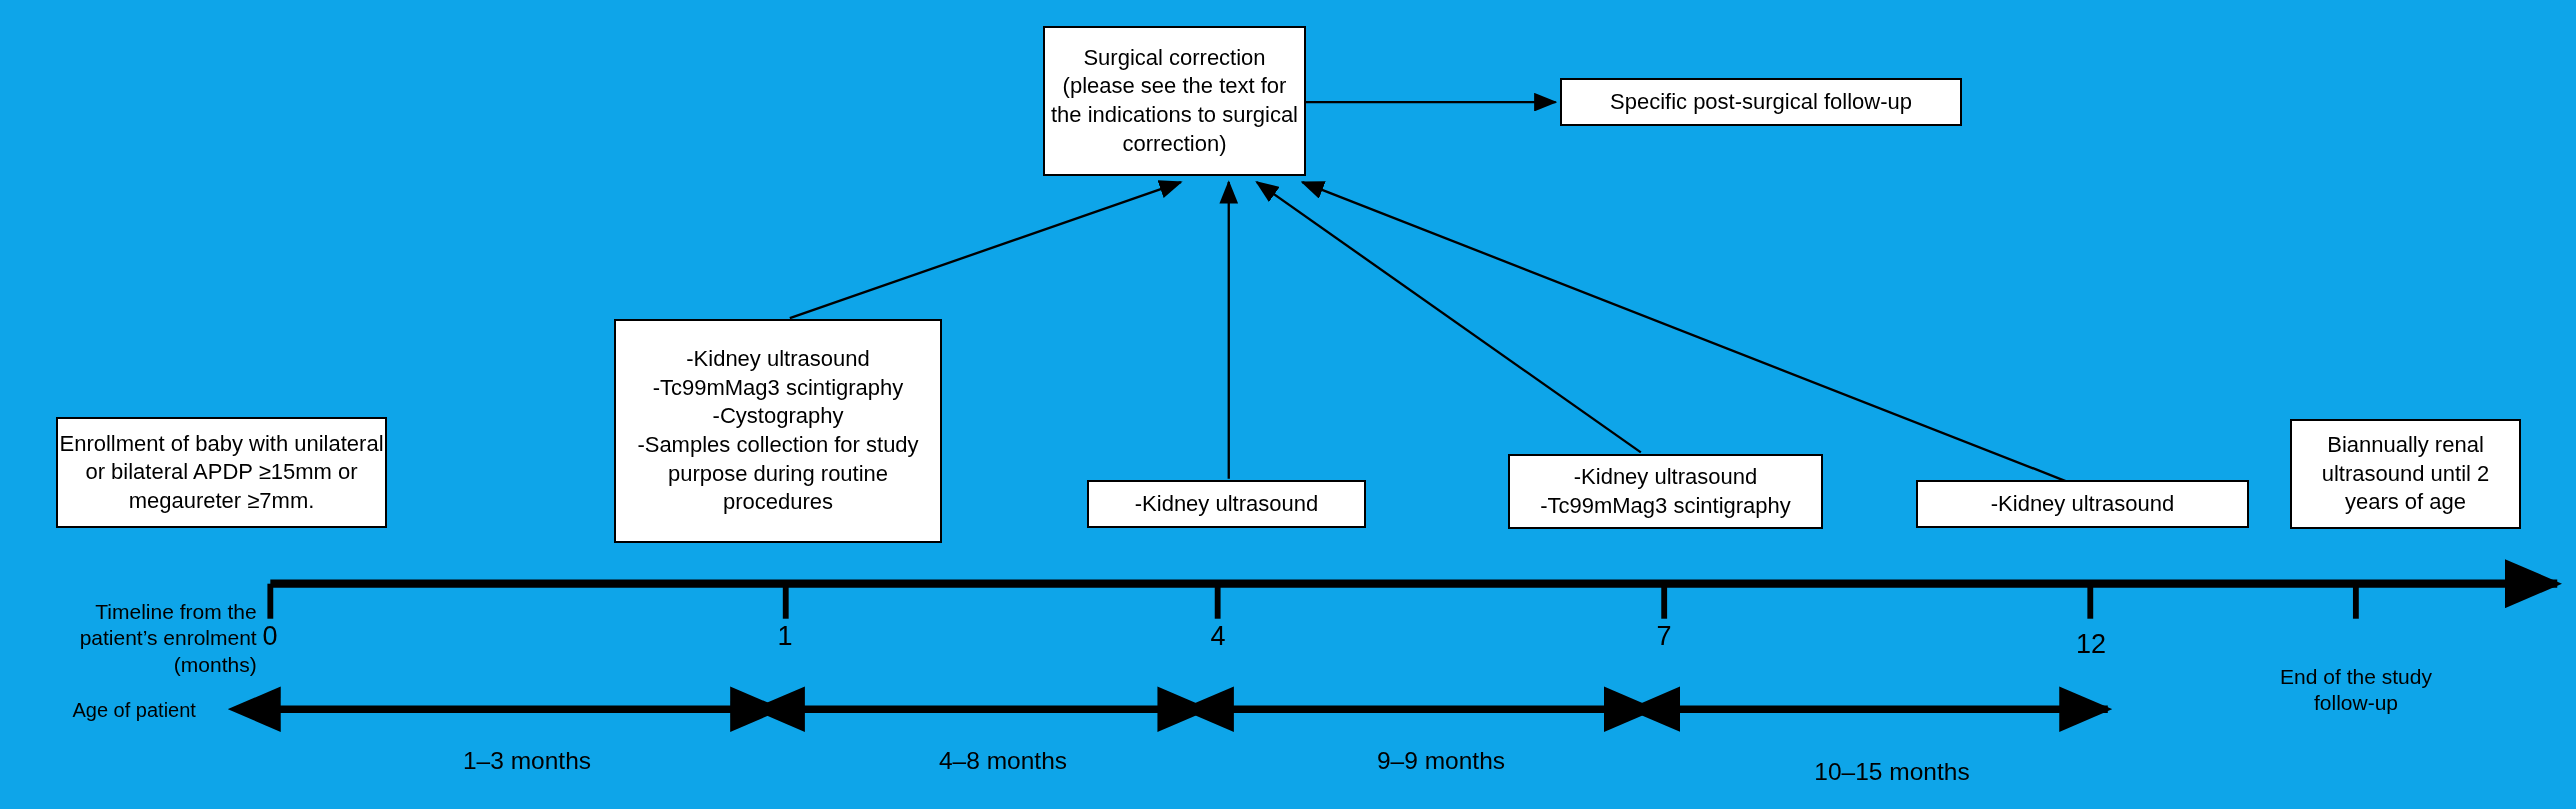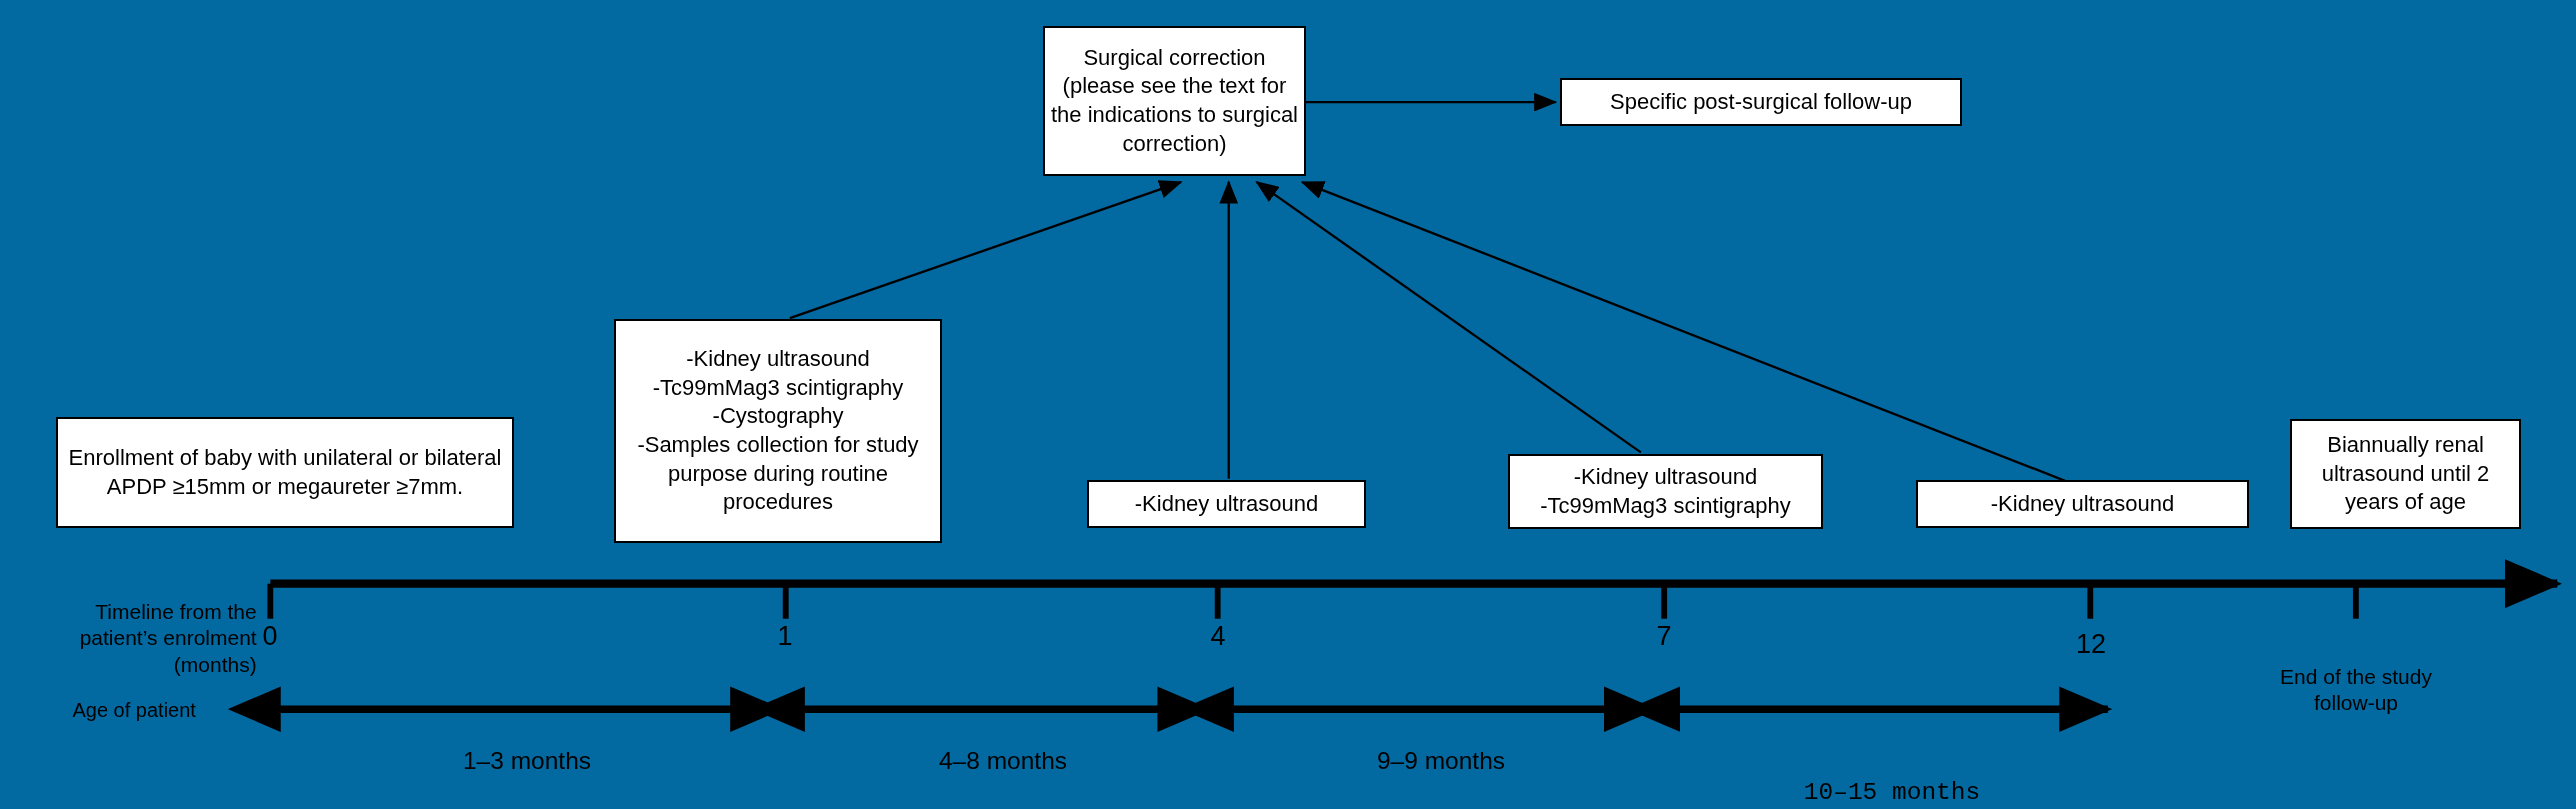--- a/index.html
+++ b/index.html
@@ -8,21 +8,21 @@
     background: #ffffff;
   }
   body {
     font-family: "Liberation Sans", sans-serif;
     color: #000000;
   }
   #canvas {
     position: relative;
     width: 2576px;
     height: 809px;
-    background: #0369a1;
+    background: #0ea5e9;
     overflow: hidden;
   }
   .node {
     position: absolute;
     box-sizing: border-box;
     border: 2.9px solid #000000;
     background: #ffffff;
     display: flex;
     align-items: center;
     justify-content: center;
@@ -111,21 +111,21 @@
     <span class="txt">Specific post-surgical follow-up</span>
   </div>
 
   <div class="node fs-box" style="left:614px; top:319px; width:328px; height:224px;">
     <span class="txt">-Kidney ultrasound
 -Tc99mMag3 scintigraphy
 -Cystography
 -Samples collection for study purpose during routine procedures</span>
   </div>
 
-  <div class="node fs-box" style="left:56px; top:417px; width:458px; height:111px;">
+  <div class="node fs-box" style="left:56px; top:417px; width:331px; height:111px;">
     <span class="txt">Enrollment of baby with unilateral or bilateral APDP ≥15mm or megaureter ≥7mm.</span>
   </div>
 
   <div class="node fs-box" style="left:1508px; top:454px; width:315px; height:75px;">
     <span class="txt">-Kidney ultrasound
 -Tc99mMag3 scintigraphy</span>
   </div>
 
   <div class="node fs-box" style="left:2290px; top:419px; width:231px; height:110px;">
     <span class="txt">Biannually renal ultrasound until 2 years of age</span>
@@ -147,16 +147,16 @@
   <div class="lbl fs-tick" style="left:1629px; top:620px; width:70px;">7</div>
   <div class="lbl fs-tick" style="left:2056px; top:628px; width:70px;">12</div>
 
   <div class="lbl fs-axis" style="left:2251px; top:620px; width:210px;">End of the study follow-up</div>
 
   <div class="lbl fs-agelbl right" style="left:11.7px; top:698px; width:245px;text-align:center;">Age of patient</div>
 
   <div class="lbl fs-age" style="left:352px; top:746px; width:350px;">1–3 months</div>
   <div class="lbl fs-age" style="left:828px; top:746px; width:350px;">4–8 months</div>
   <div class="lbl fs-age" style="left:1266px; top:746px; width:350px;">9–9 months</div>
-  <div class="lbl fs-age" style="left:1717px; top:778px; width:350px;font-family:Liberation Mono, monospace;">10–15 months</div>
+  <div class="lbl fs-age" style="left:1717px; top:757px; width:350px;">10–15 months</div>
 
 </div>
 
 
 </body></html>

